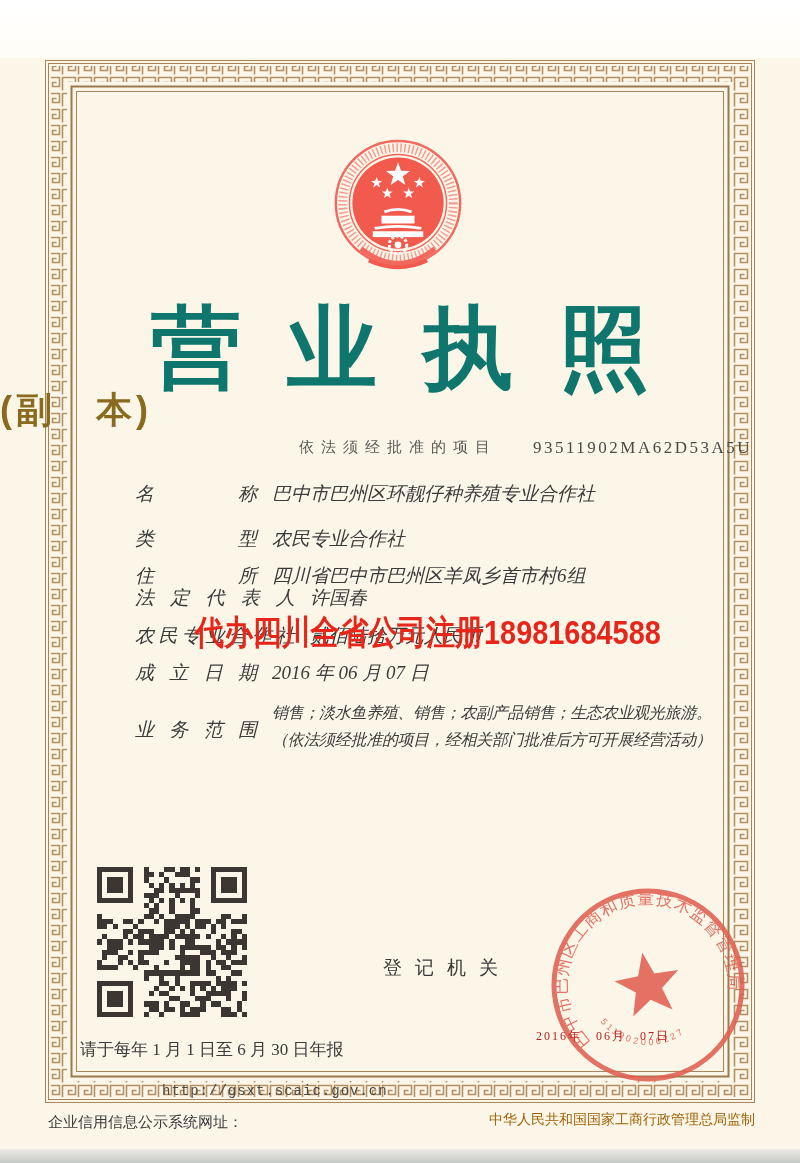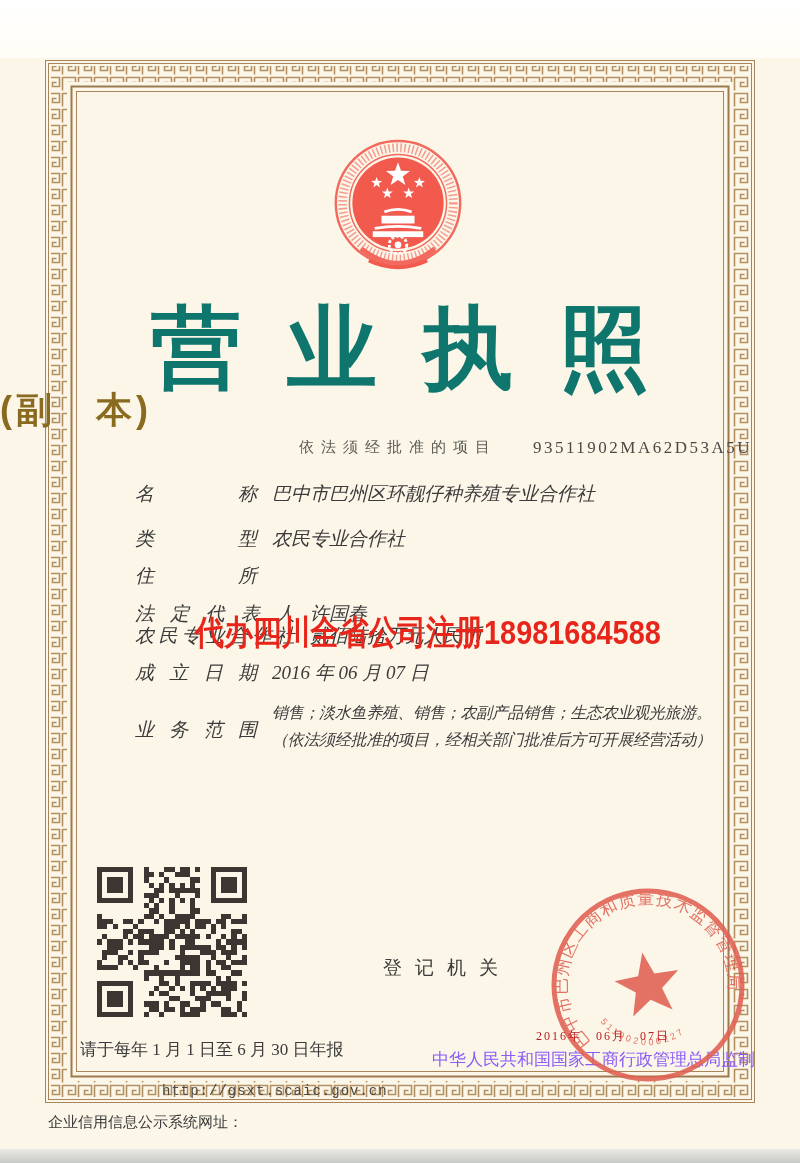--- a/index.html
+++ b/index.html
@@ -57,21 +57,21 @@
   .registry-label { position:absolute; left:383px; top:955px; font-size:19px; letter-spacing:13px; white-space:nowrap;text-align:right; }
   .seal { position:absolute; left:543px; top:880px; width:210px; height:210px;
     opacity:0.88; transform:rotate(-10deg); z-index:4; }
   .issue-date { position:absolute; left:536px; top:1028px; z-index:5;
     font-size:12px; letter-spacing:2px; color:#b91c1c; white-space:nowrap; }
   .annual-note { position:absolute; left:80px; top:1038px; font-size:17px; color:#3b3b3b; white-space:nowrap; }
 
   .site-url { position:absolute; left:162px; top:1083px; z-index:8;
     font-family:"Liberation Mono", monospace; font-size:14px; letter-spacing:1px; color:#4d4a45; }
   .footer-left { position:absolute; left:48px; top:1113px; font-size:15px; color:#3b3b3b; }
-  .footer-right { position:absolute; right:45px; top:1048px; font-size:17px; color:#8b5cf6; }
+  .footer-right { position:absolute; right:45px; top:1111px; font-size:14px; color:#a16207; }
 </style>
 </head>
 <body>
 
 <div class="scan-top"></div>
 
 <svg class="frame" width="710" height="1043" viewBox="0 0 710 1043">
   <defs>
     <pattern id="mk" width="16" height="16" patternUnits="userSpaceOnUse">
       <path d="M1.5,14.5 V1.5 H14.5 V10.5 H7.5 V6.5 H11.5" fill="none" stroke="#b39062" stroke-width="1.6"></path>
@@ -117,24 +117,25 @@
 
 <div class="fields">
   <div class="f-row" style="margin-bottom:23px">
     <div class="f-label">名称</div>
     <div class="f-value">巴中市巴州区环靓仔种养殖专业合作社</div>
   </div>
   <div class="f-row" style="margin-bottom:15px">
     <div class="f-label">类型</div>
     <div class="f-value">农民专业合作社</div>
   </div>
+  <div class="f-row" style="">
+    <div class="f-label">住所</div>
+    <div class="f-value">四川省巴中市巴州区羊凤乡首市村6组</div>
+  </div>
   <div class="f-row" style="margin-bottom:16px">
-    <div class="f-label">住所</div>
-  </div>
-  <div class="f-row" style="margin-bottom:0">
     <div class="f-label wide">法定代表人</div>
     <div class="f-value">许国春</div>
   </div>
   <div class="f-row" style="margin-bottom:15px">
     <div class="f-label wide">农民专业合作社</div>
     <div class="f-value">贰佰陆拾万元人民币</div>
   </div>
   <div class="f-row" style="margin-bottom:15px">
     <div class="f-label">成立日期</div>
     <div class="f-value">2016 年 06 月 07 日</div>

